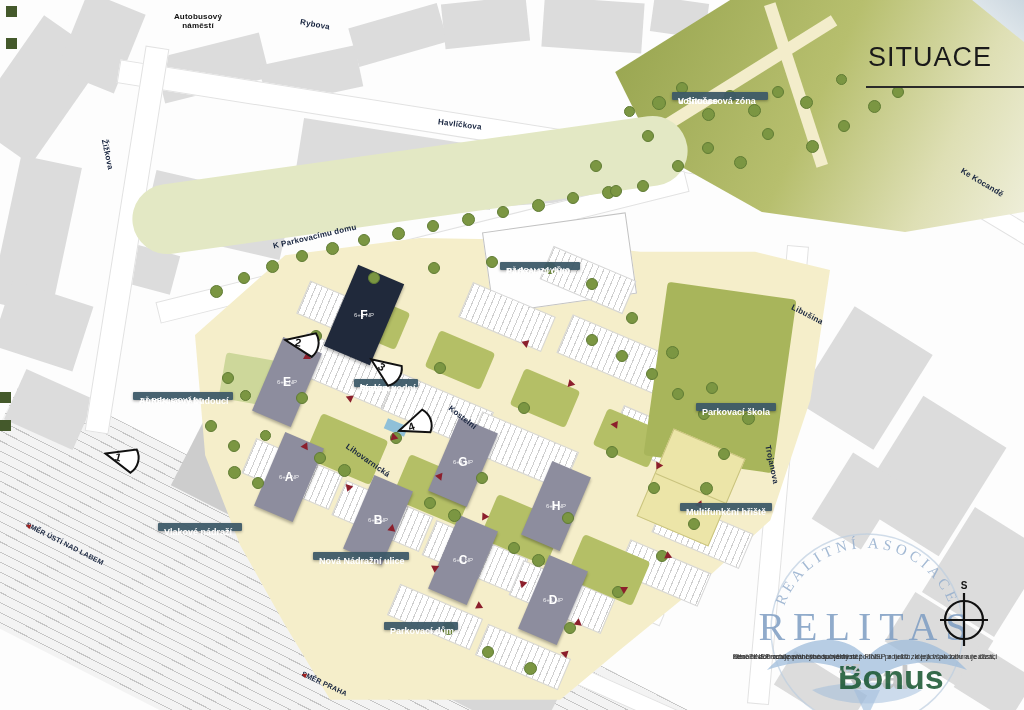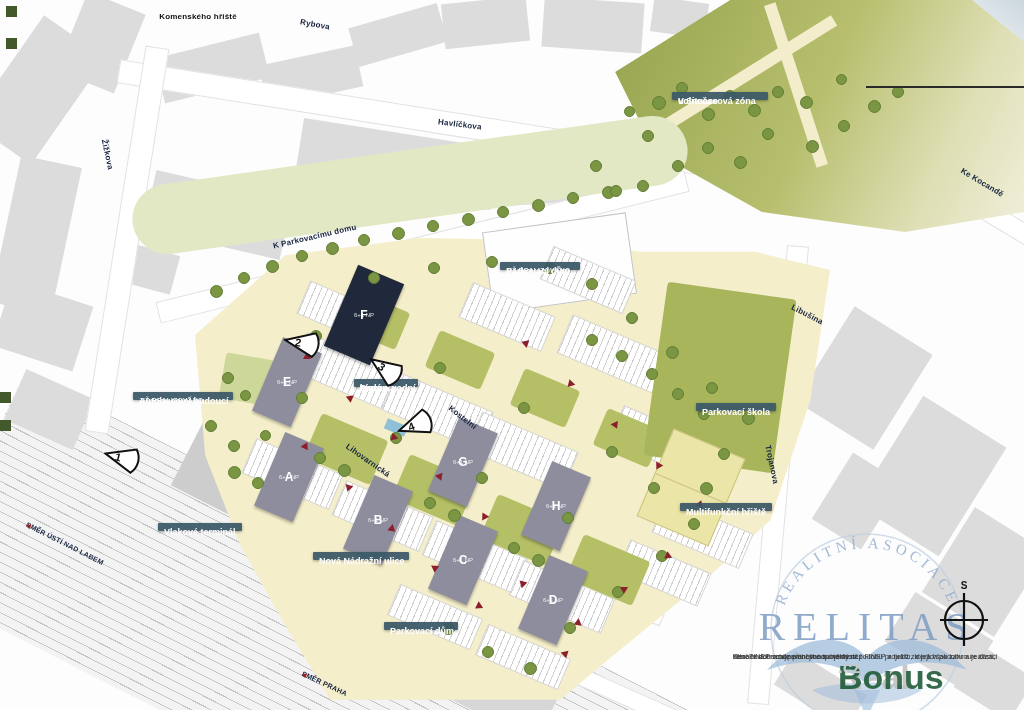--- a/index.html
+++ b/index.html
@@ -309,21 +309,21 @@
       <div class="red" style="left:610px;top:421px;transform:rotate(276deg);"></div>
       <div class="red" style="left:654px;top:461px;transform:rotate(329deg);"></div>
       <div class="red" style="left:696px;top:500px;transform:rotate(22deg);"></div>
       <div class="red" style="left:520px;top:580px;transform:rotate(75deg);"></div>
       <div class="red" style="left:575px;top:620px;transform:rotate(128deg);"></div>
       <div class="red" style="left:620px;top:587px;transform:rotate(181deg);"></div>
       <div class="red" style="left:663px;top:553px;transform:rotate(234deg);"></div>
       <div class="red" style="left:560px;top:650px;transform:rotate(287deg);"></div>
     </div>
 
-  <div class="street" style="left:158px;top:12px;width:80px;white-space:normal;text-align:center;color:#111;">Komenského hřiště</div>
+  <div class="street" style="left:158px;top:12px;width:80px;white-space:normal;text-align:center;color:#111;">Autobusový náměstí</div>
   <div class="street" style="left:300px;top:20px;transform:rotate(10deg);">Rybova</div>
   <div class="street" style="left:438px;top:120px;transform:rotate(7deg);">Havlíčkova</div>
   <div class="street" style="left:92px;top:150px;transform:rotate(78deg);">Žižkova</div>
   <div class="street" style="left:272px;top:232px;transform:rotate(-13deg);">K Parkovacímu domu</div>
   <div class="street" style="left:958px;top:178px;transform:rotate(31deg);">Ke Kocandě</div>
   <div class="street" style="left:790px;top:310px;transform:rotate(27deg);">Libušina</div>
   <div class="street" style="left:446px;top:413px;transform:rotate(38deg);">Kostelní</div>
   <div class="street" style="left:342px;top:456px;transform:rotate(35deg);">Lihovarnická</div>
   <div class="street" style="left:752px;top:460px;transform:rotate(78deg);">Trojanova</div>
   <div class="street" style="left:22px;top:540px;transform:rotate(27deg);font-size:7px;">
@@ -349,21 +349,21 @@
     <span class="main">která a vodní</span>
       <span class="main">budou</span>
     </div>
   <div class="co" style="left:696px;top:403px;width:80px;">
     <span class="main">Parkovací škola</span>
     </div>
   <div class="co" style="left:680px;top:503px;width:92px;">
     <span class="main">Multifunkční hřiště</span>
     </div>
   <div class="co" style="left:158px;top:523px;width:84px;">
-    <span class="main">Vlakové terminál</span>
+    <span class="main">Vlakové nádraží</span>
     </div>
   <div class="co" style="left:313px;top:552px;width:96px;">
     <span class="main">Nová Nádražní ulice</span>
     </div>
   <div class="co" style="left:384px;top:622px;width:74px;">
     <span class="main">Parkovací dům</span>
     </div>
 
   <div class="vm" style="left:103px;top:443px;transform:rotate(15deg);">
     <svg viewBox="0 0 38 30">
@@ -383,20 +383,21 @@
       </svg>
     <span class="num">3</span>
     </div>
   <div class="vm" style="left:396px;top:410px;transform:rotate(-20deg);">
     <svg viewBox="0 0 38 30">
         <path d="M2,15 L31,3 A18,18 0 0 1 31,27 Z" fill="#fff" stroke="#111" stroke-width="2"></path>
       </svg>
     <span class="num">4</span>
     </div>
 
+  <div id="title">SITUACE</div>
   <div id="title-rule"></div>
 
   <svg class="relitas" width="230" height="215" viewBox="0 0 230 215">
     <defs>
         <path id="arcp" d="M 27,118 A 88,88 0 0 1 203,118"></path>
       </defs>
     <circle cx="115" cy="112" r="96" fill="none" stroke="#bccde0" stroke-width="1.5" opacity=".8"></circle>
     <text font-family="Liberation Serif, serif" font-size="15" letter-spacing="4" fill="#94aecd">
       <textPath href="#arcp" startOffset="50%" text-anchor="middle">REALITNÍ ASOCIACE</textPath></text>
     <text x="115" y="122" text-anchor="middle" font-size="40" letter-spacing="8" fill="#7e9dc3" font-family="Liberation Serif, serif">RELITAS</text>

